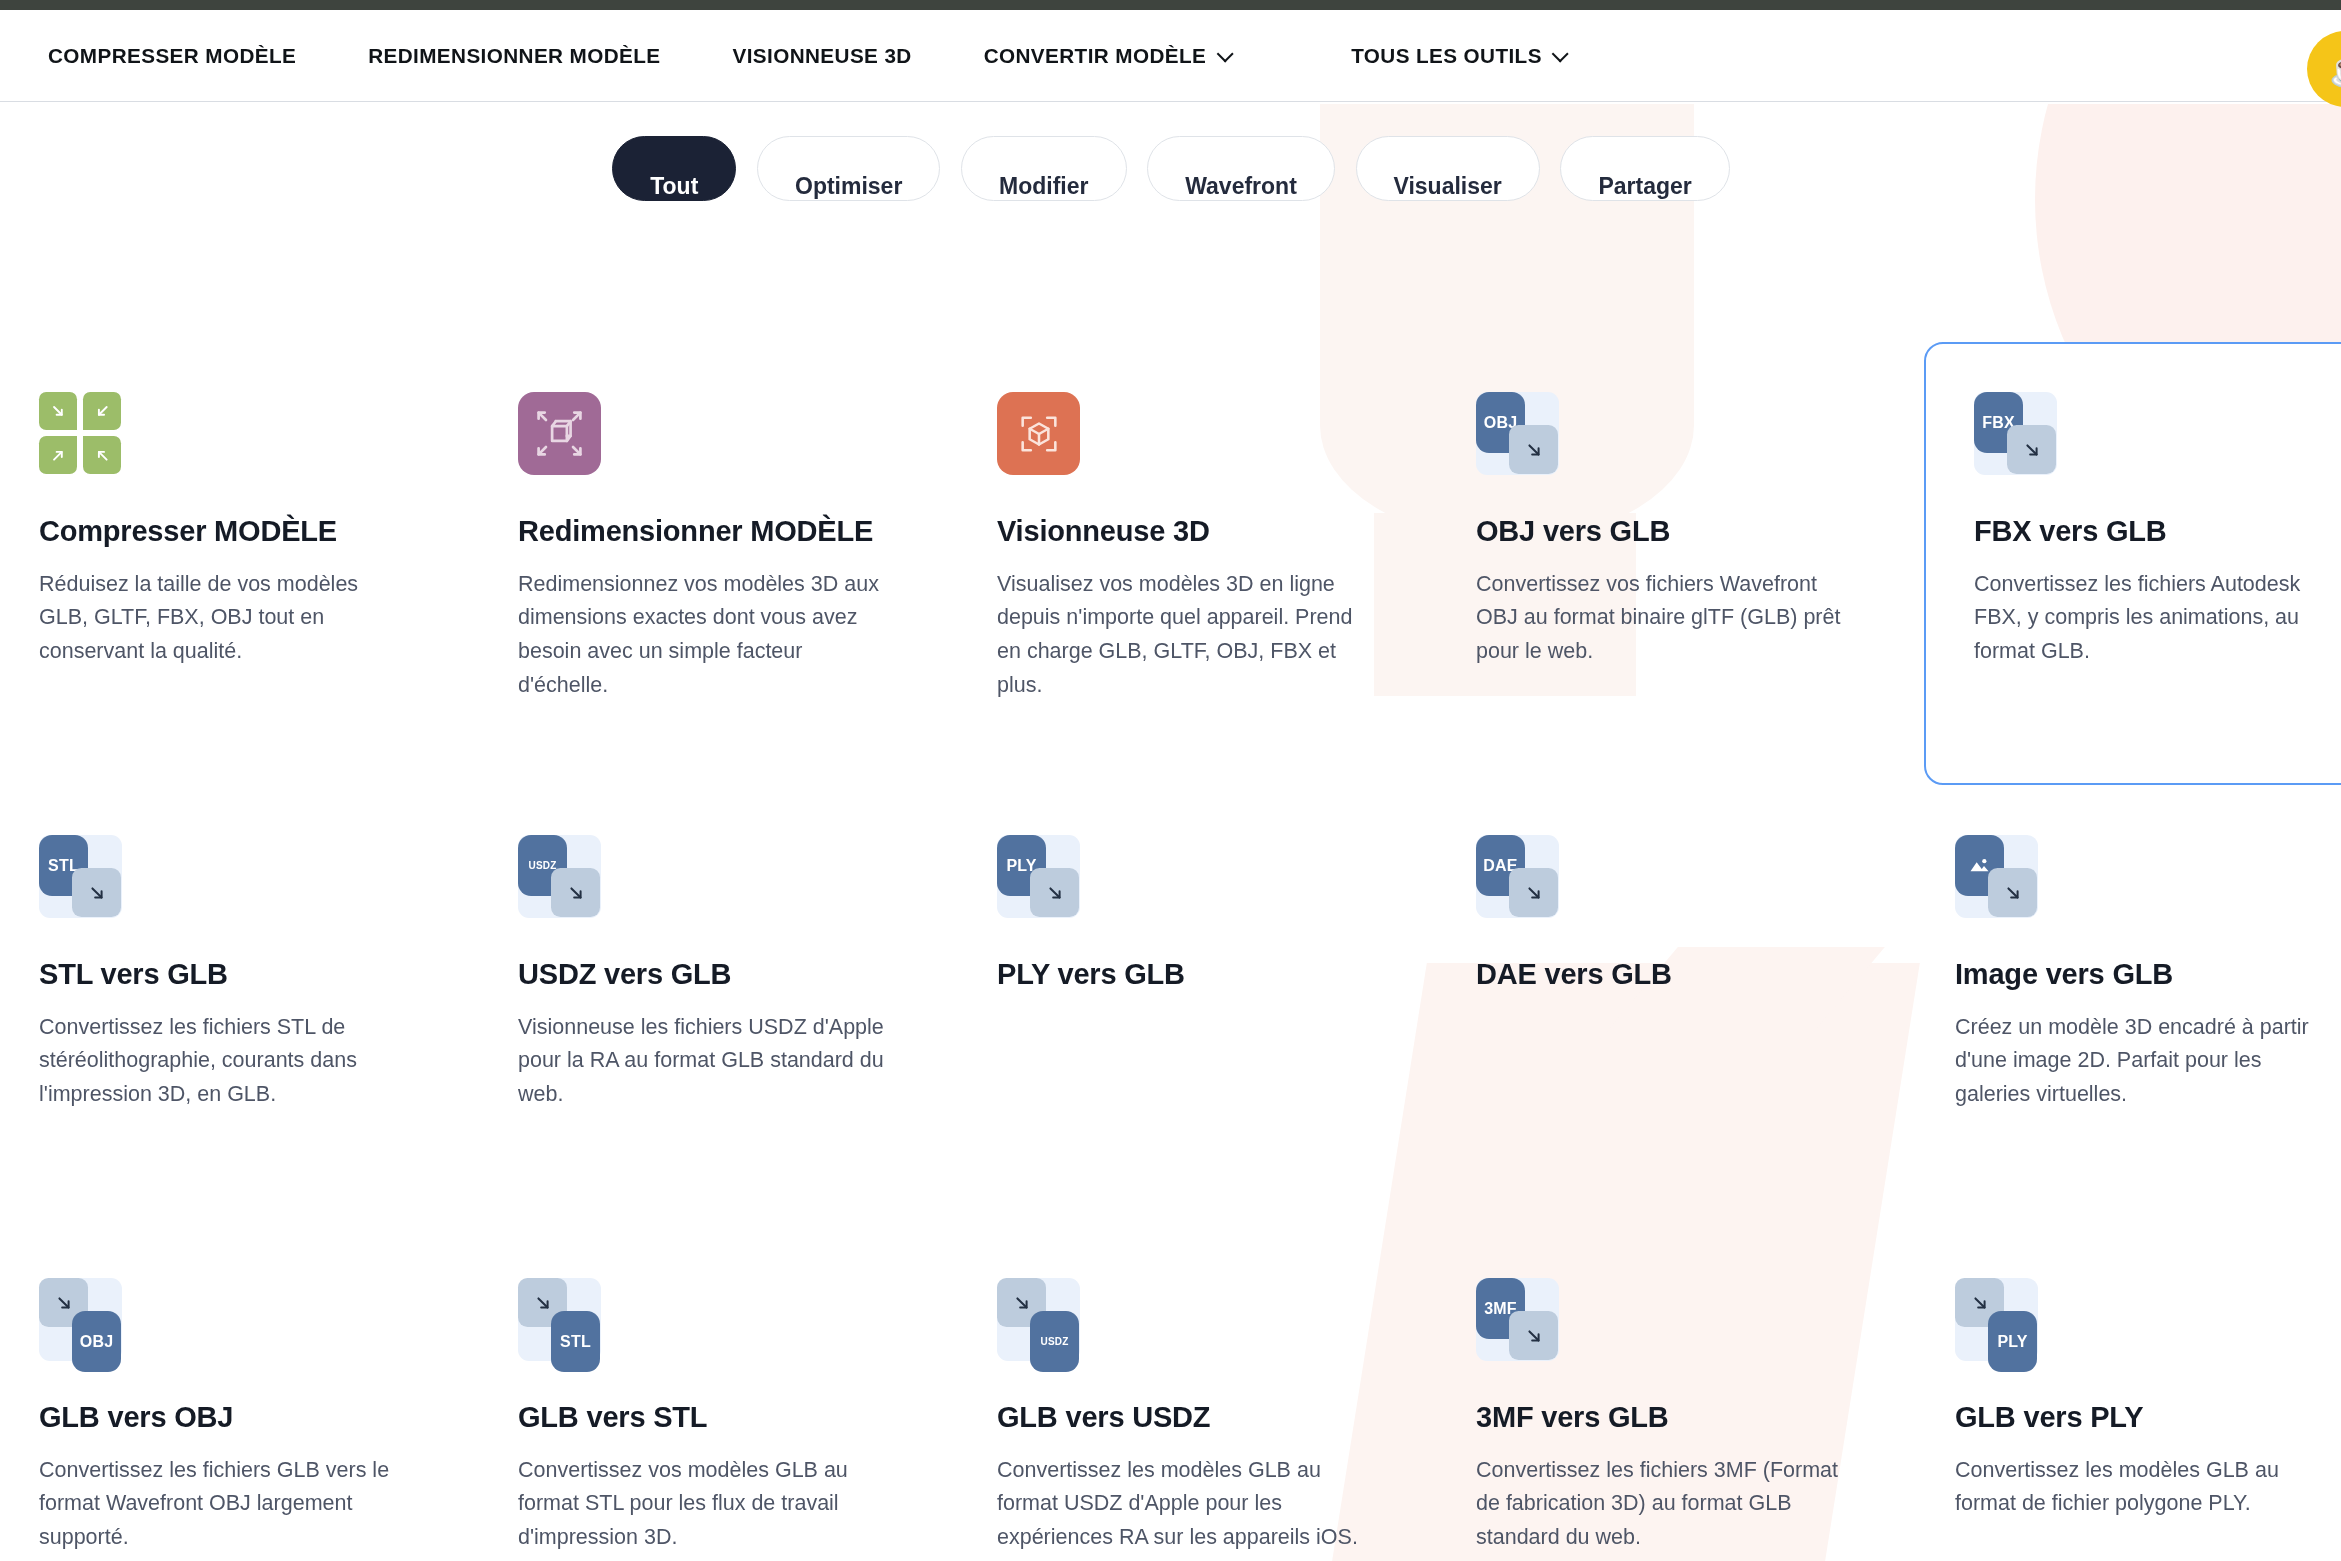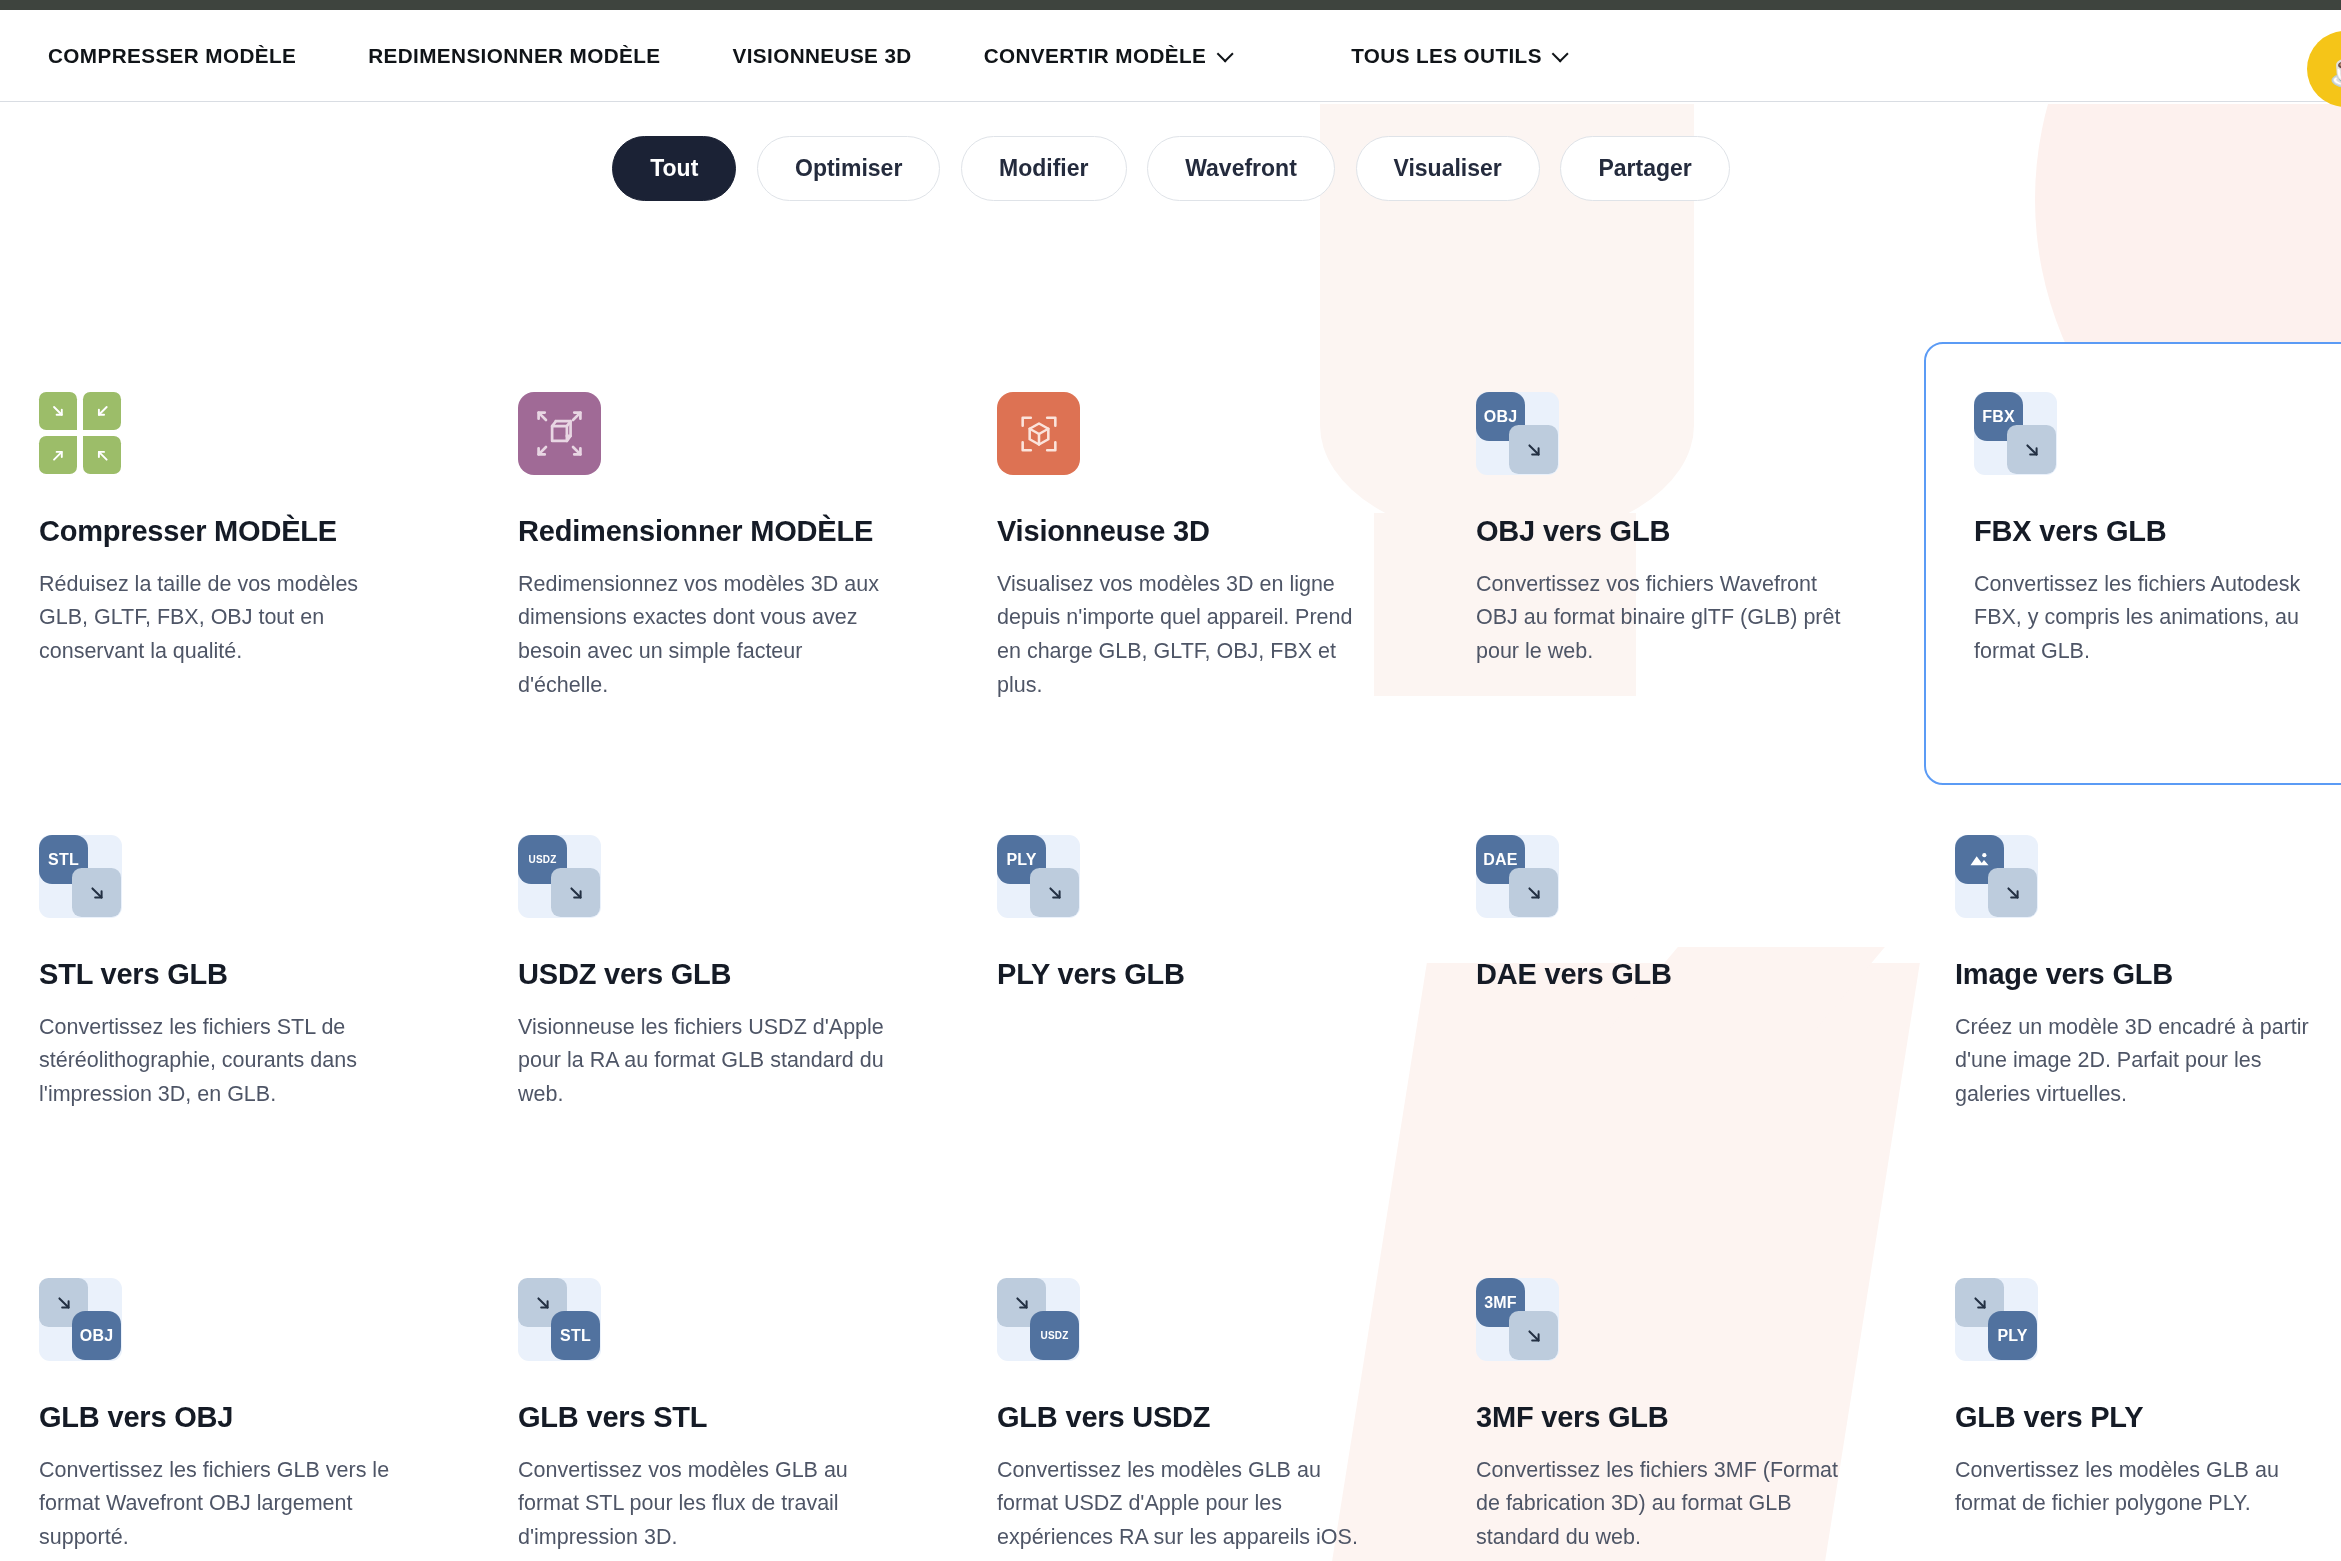--- a/index.html
+++ b/index.html
@@ -161,21 +161,21 @@
   .pill {
     height: 65px;
     padding: 0 37px;
     border-radius: 33px;
     border: 1.6px solid #dfe3e8;
     background: #ffffff;
     color: #242b3d;
     font-size: 23px;
     font-weight: 600;
     display: flex;
-    align-items: center;
+    align-items: flex-end;
     justify-content: center;
     cursor: pointer;
     white-space: nowrap;
   }
 
   .pill.active {
     background: #1b2235;
     border-color: #1b2235;
     color: #ffffff;
   }
@@ -293,21 +293,21 @@
     position: absolute;
     width: 49px; height: 49px;
     background: #bdccdd;
     border-radius: 9.5px;
     display: flex;
     align-items: center;
     justify-content: center;
   }
   .ic-convert .badge {
     position: absolute;
-    width: 49px; height: 49px;
+    width: 49px; height: 61px;
     background: #51729f;
     border-radius: 13px;
     display: flex;
     align-items: center;
     justify-content: center;
     color: #ffffff;
     font-size: 16px;
     font-weight: 700;
     letter-spacing: 0.2px;
   }

